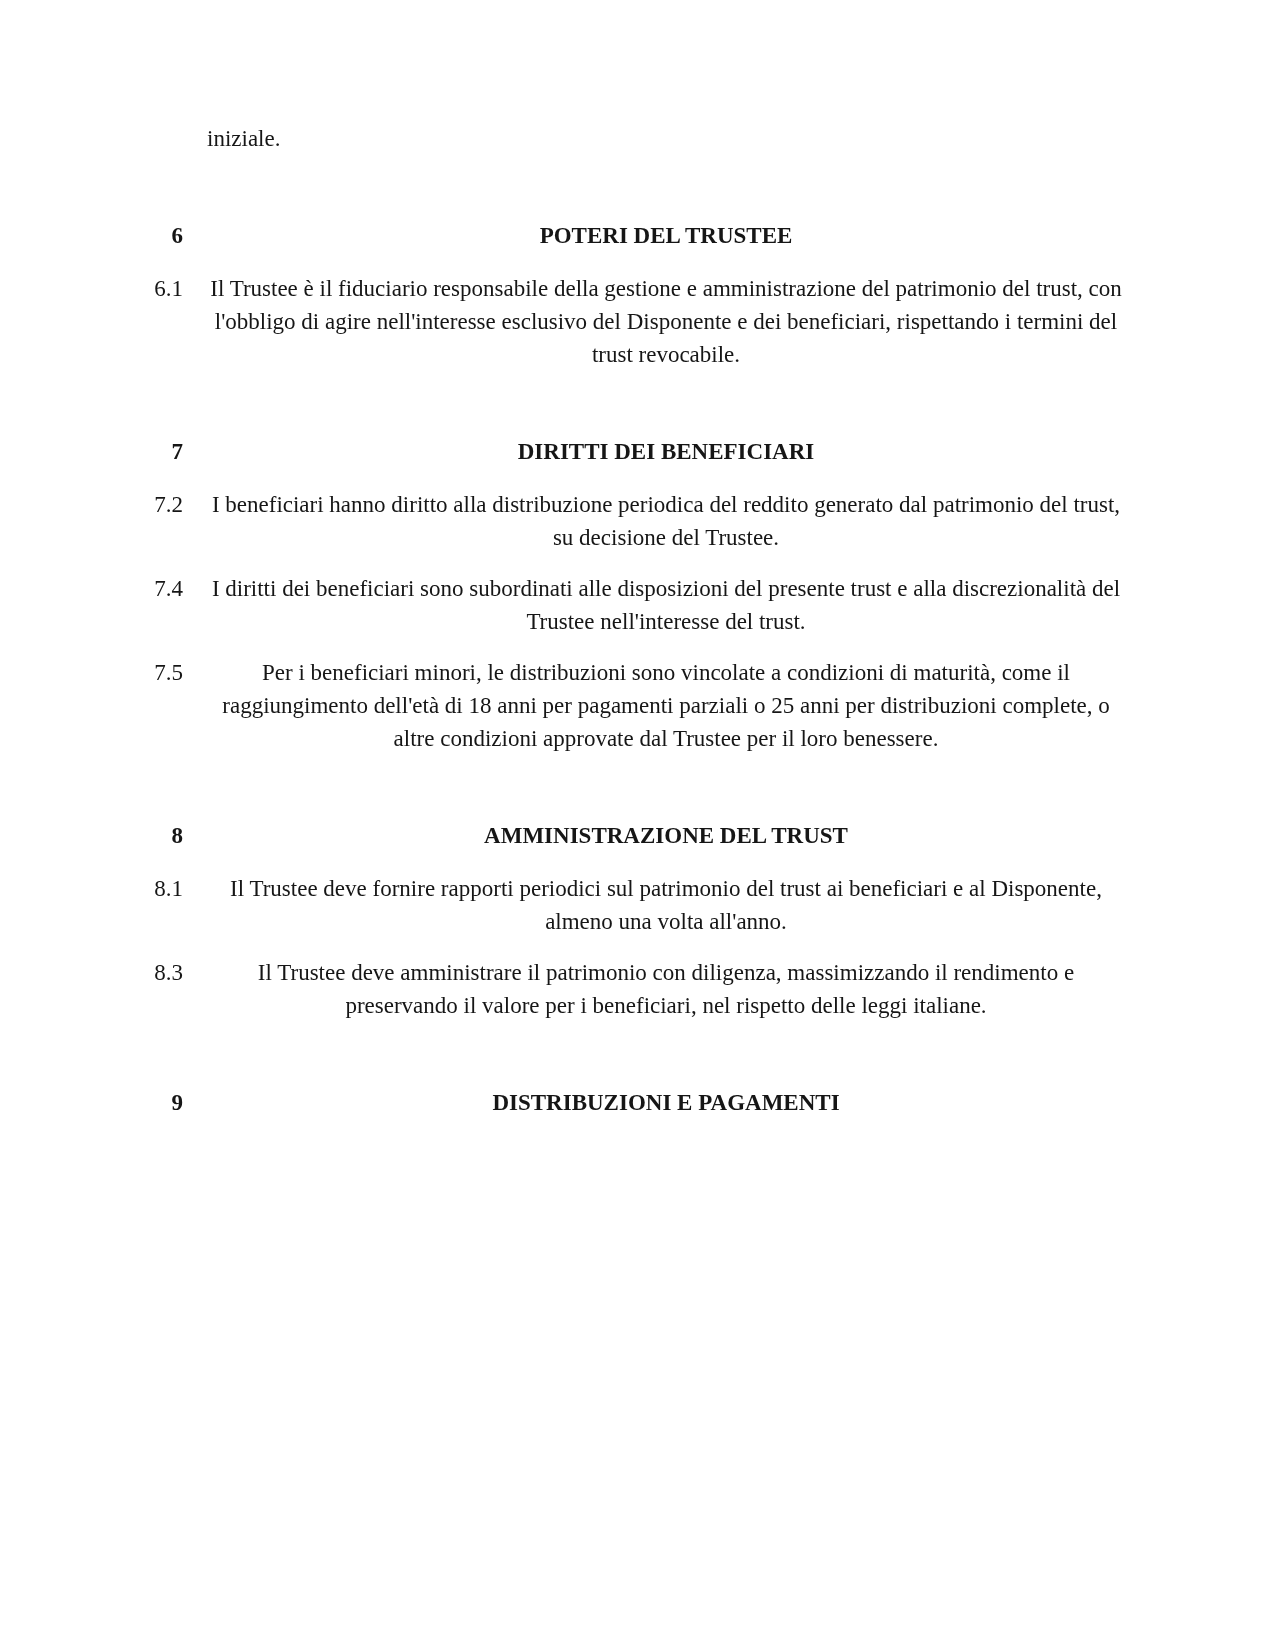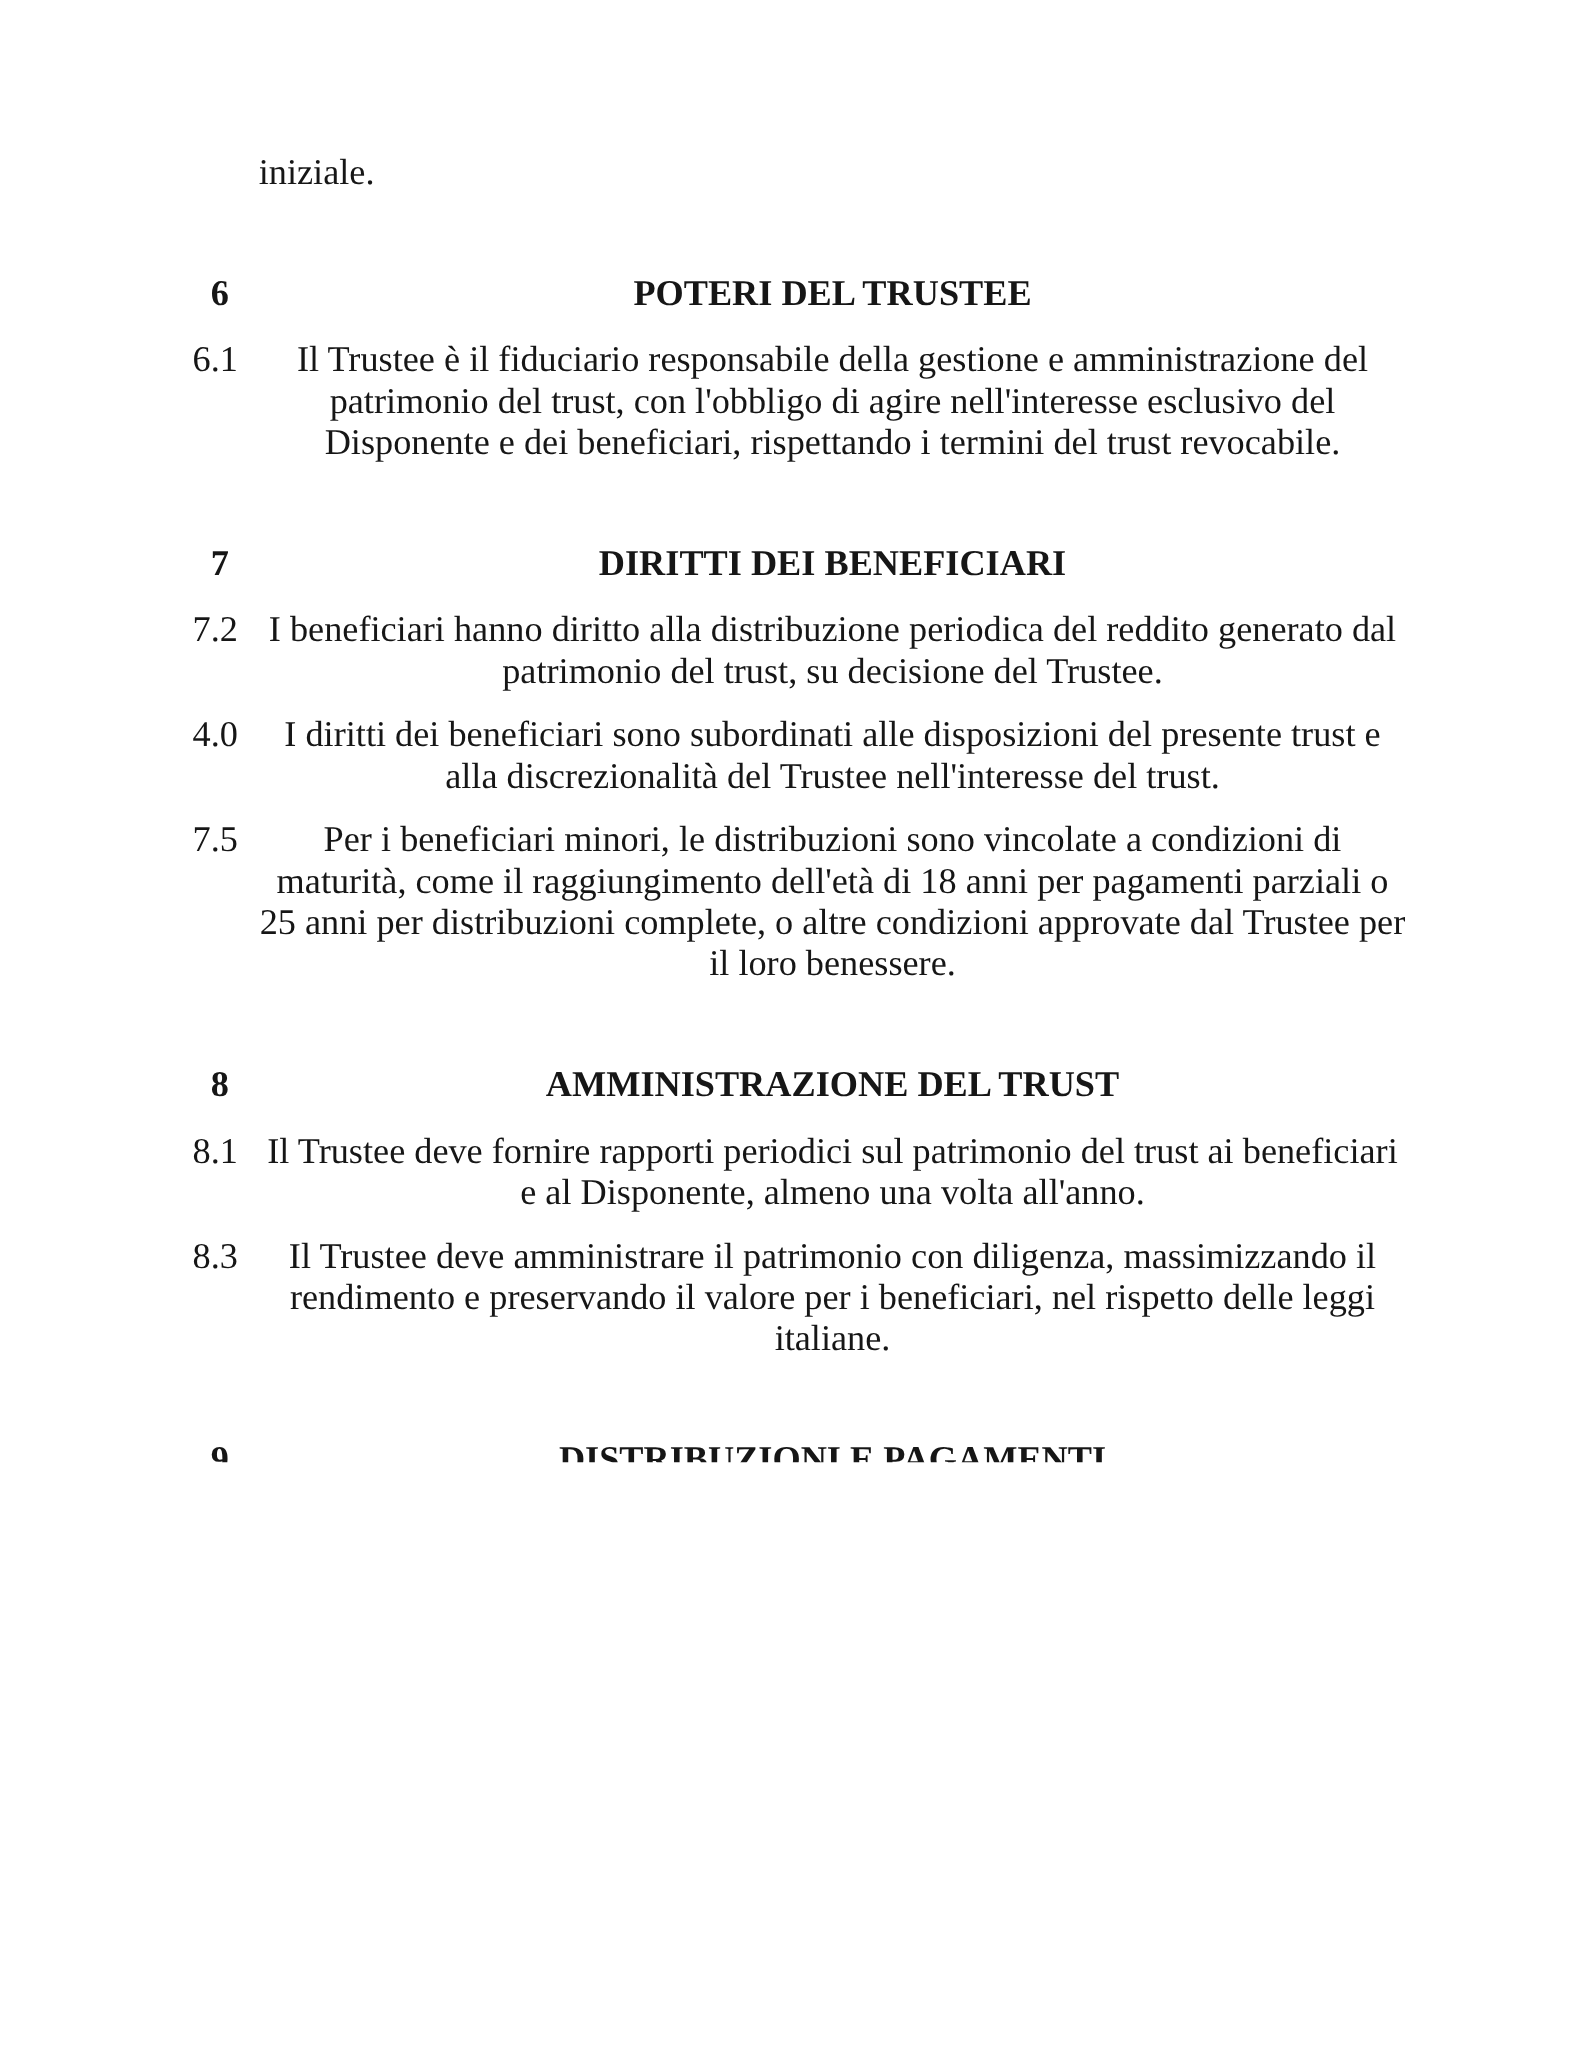--- a/index.html
+++ b/index.html
@@ -11,21 +11,21 @@
     font-family: "Liberation Serif", "DejaVu Serif", serif;
     color: var(--text-color, #161616);
   }
   .page {
     position: relative;
     width: 1275px;
     height: 1170px;
     background: var(--page-bg, #ffffff);
     padding: 122px 150px 0 154px;
     overflow: hidden;
-    font-size: 29px;
+    font-size: 23px;
     line-height: 33px;
   }
   .continuation {
     margin-left: 53px;
   }
   .sec-heading {
     display: grid;
     grid-template-columns: 53px 918px;
     margin: 64px 0 20px 0;
     font-weight: bold;
@@ -64,21 +64,21 @@
   <div class="sec-heading">
     <span class="num">7</span>
     <span class="title-text">DIRITTI DEI BENEFICIARI</span>
   </div>
 
   <div class="clause">
     <span class="num">7.2</span>
     <span class="body-text">I beneficiari hanno diritto alla distribuzione periodica del reddito generato dal patrimonio del trust, su decisione del Trustee.</span>
   </div>
   <div class="clause">
-    <span class="num">4.0</span>
+    <span class="num">7.4</span>
     <span class="body-text">I diritti dei beneficiari sono subordinati alle disposizioni del presente trust e alla discrezionalità del Trustee nell'interesse del trust.</span>
   </div>
   <div class="clause">
     <span class="num">7.5</span>
     <span class="body-text">Per i beneficiari minori, le distribuzioni sono vincolate a condizioni di maturità, come il raggiungimento dell'età di 18 anni per pagamenti parziali o 25 anni per distribuzioni complete, o altre condizioni approvate dal Trustee per il loro benessere.</span>
   </div>
 
   <div class="sec-heading">
     <span class="num">8</span>
     <span class="title-text">AMMINISTRAZIONE DEL TRUST</span>

